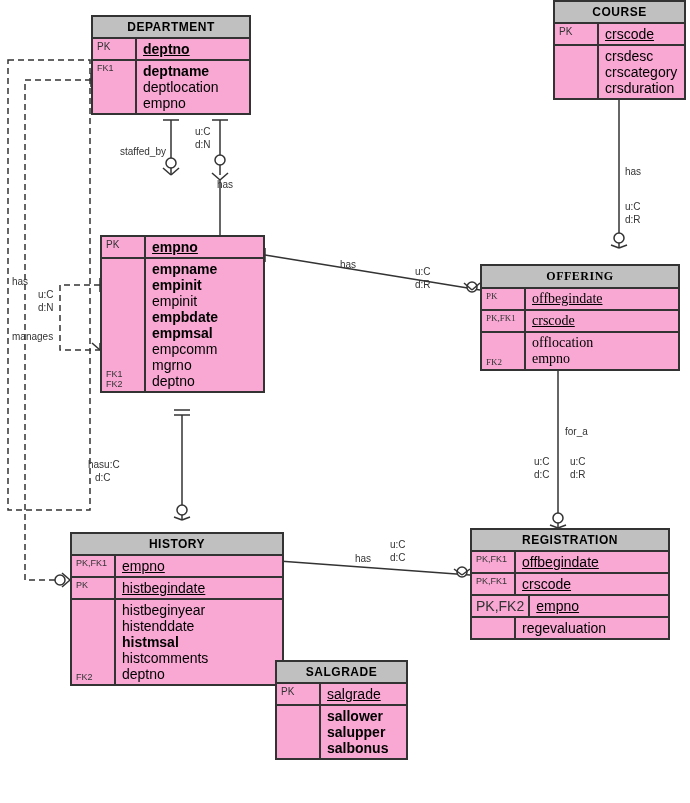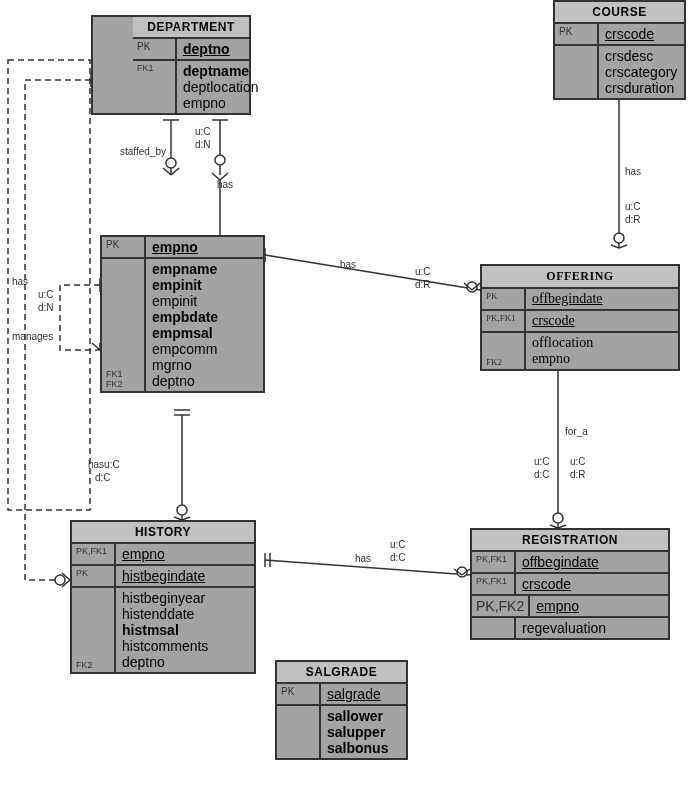--- a/index.html
+++ b/index.html
@@ -14,21 +14,21 @@
     }
     .diagram {
       position: relative;
       width: 690px;
       height: 803px;
     }
     
     .entity {
       position: absolute;
       border: 2px solid #333;
-      background: #a3a3a3;
+      background: #f9a8d4;
     }
     .entity-header {
       background: #c0c0c0;
       border-bottom: 2px solid #333;
       text-align: center;
       font-weight: bold;
       font-size: 12px;
       padding: 3px 6px;
       letter-spacing: 0.5px;
     }
@@ -218,21 +218,21 @@
         <div class="pk-col"></div>
         <div class="attr-col">
           <div>crsdesc</div>
           <div>crscategory</div>
           <div>crsduration</div>
         </div>
       </div>
     </div>
   </div>
 
-  <div class="entity" style="left:91px; top:15px; width:160px;padding-left:40px;">
+  <div class="entity" style="left:91px; top:15px; width:160px;">
     <div class="entity-header">DEPARTMENT</div>
     <div class="entity-body">
       <div class="entity-row pk-section">
         <div class="pk-col">PK</div>
         <div class="attr-col"><span class="underline bold">deptno</span></div>
       </div>
       <div class="entity-row">
         <div class="pk-col" style="font-size:9px;">FK1</div>
         <div class="attr-col">
           <div class="bold">deptname</div>
@@ -282,21 +282,21 @@
       <div class="entity-row">
         <div class="pk-col" style="font-size:9px; display:flex; align-items:flex-end;">FK2</div>
         <div class="attr-col">
           <div>offlocation</div>
           <div>empno</div>
         </div>
       </div>
     </div>
   </div>
 
-  <div class="entity" style="left:70px; top:520px; width:186px;">
+  <div class="entity" style="left:70px; top:532px; width:214px;">
     <div class="entity-header">HISTORY</div>
     <div class="entity-body">
       <div class="entity-row pk-section">
         <div class="pk-col" style="font-size:9px;">PK,FK1</div>
         <div class="attr-col"><span class="underline">empno</span></div>
       </div>
       <div class="entity-row pk-section">
         <div class="pk-col" style="font-size:9px;">PK</div>
         <div class="attr-col"><span class="underline">histbegindate</span></div>
       </div>

